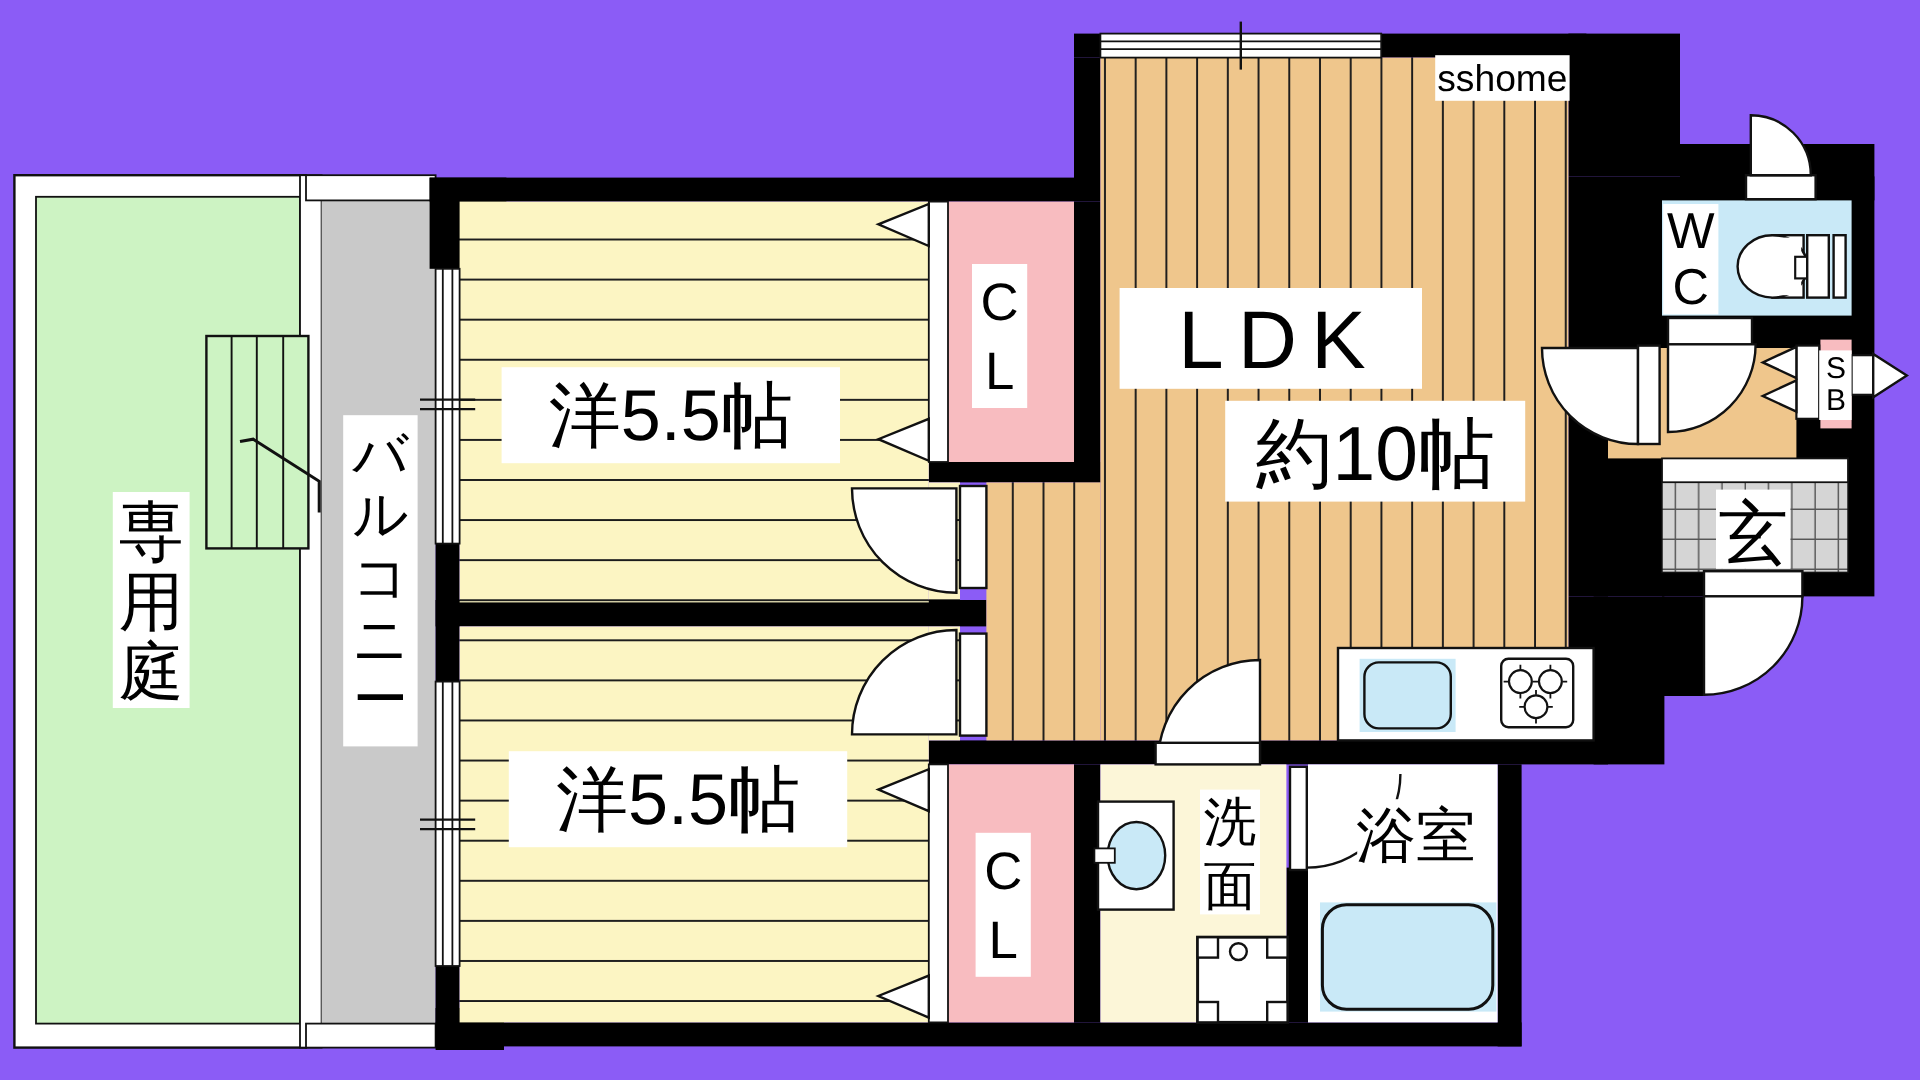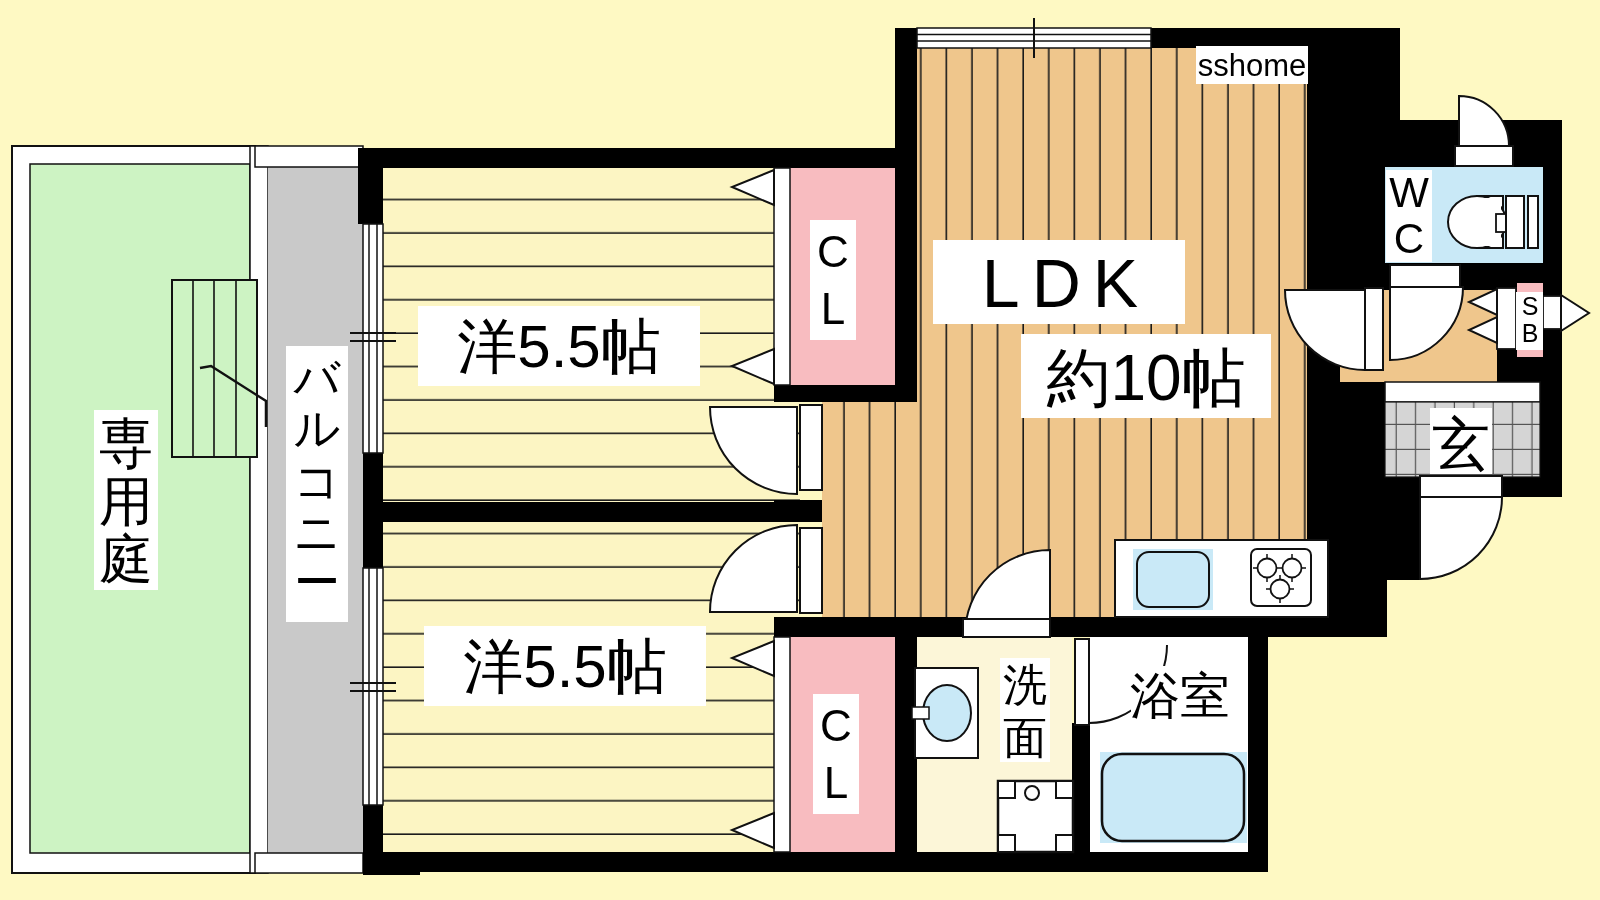--- a/index.html
+++ b/index.html
@@ -1,16 +1,16 @@
 <!DOCTYPE html>
 <html><head>
 <meta charset="utf-8">
 <style>
   html,body{margin:0;padding:0;background:#fff;}
-  #stage{position:relative;width:1600px;height:900px;background:#fef9c3;overflow:hidden;}
+  #stage{position:relative;width:1600px;height:900px;background:#8b5cf6;overflow:hidden;}
   svg{display:block;}
   text{font-family:"Liberation Sans","DejaVu Sans",sans-serif;fill:#000;}
   .lbl-bg{fill:#fff;}
 </style>
 </head>
 <body>
 
 <div id="stage">
 <svg width="1600" height="900" viewBox="0 0 1600 900">
   <defs>

